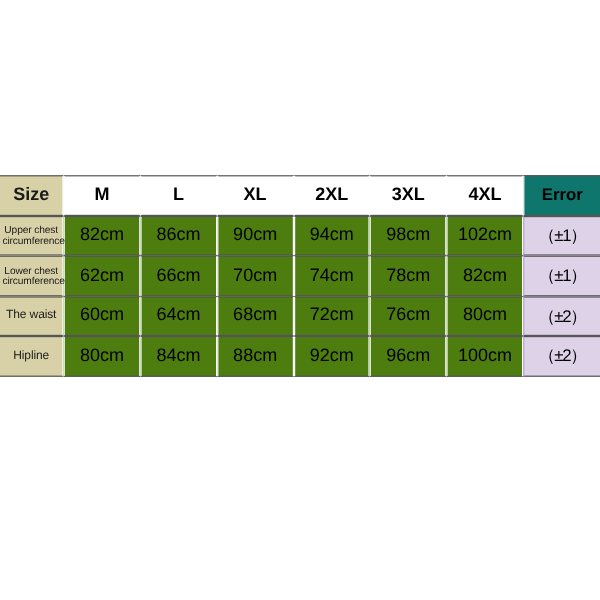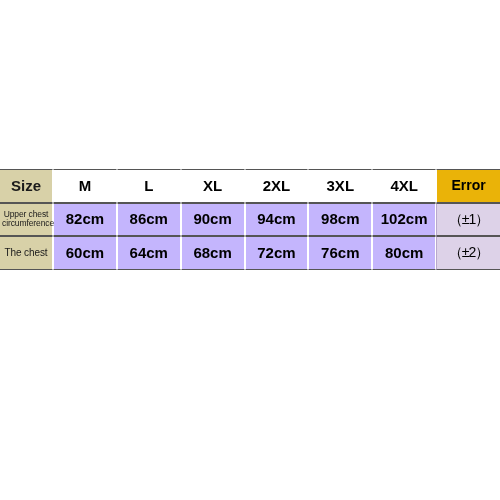--- a/index.html
+++ b/index.html
@@ -11,21 +11,21 @@
     width: 500px;
     height: 500px;
     font-family: "Liberation Sans", sans-serif;
     overflow: hidden;
     position: relative;
   }
 
   #size-chart-wrap {
     position: absolute;
     left: 0;
-    top: 169px;
+    top: 146px;
     width: 424px;
   }
 
   table.size-chart {
     width: 500px;
     border-collapse: separate;
     border-spacing: 0;
     table-layout: fixed;
     background: #ffffff;
   }
@@ -67,29 +67,29 @@
     font-weight: normal;
   }
 
   
   table.size-chart tr.header td.sz {
     background: #ffffff;
     font-weight: bold;
     font-size: 15px;
   }
   table.size-chart tr.header td.err {
-    background: #eab308;
+    background: #0f766e;
     font-weight: bold;
     font-size: 14px;
   }
 
   
   table.size-chart td.val {
-    background: #c4b5fd;
-    font-weight: bold;
+    background: #4d7c0f;
+    font-weight: normal;
     font-size: 15px;
     margin-top: 24px;
   }
 
   
   table.size-chart td.errval {
     background: #ddd2e8;
     font-size: 14px;
     letter-spacing: -1px;
     border-left: 1.5px solid #b9a8cc;
@@ -126,28 +126,51 @@
         </td>
         <td class="val">82cm</td>
         <td class="val">86cm</td>
         <td class="val">90cm</td>
         <td class="val">94cm</td>
         <td class="val">98cm</td>
         <td class="val">102cm</td>
         <td class="errval lastcol">（±1）</td>
       </tr>
 
+      <tr>
+        <td class="lbl">
+          <span class="lbl-line">Lower chest</span>
+          <span class="lbl-line">circumference</span>
+        </td>
+        <td class="val">62cm</td>
+        <td class="val">66cm</td>
+        <td class="val">70cm</td>
+        <td class="val">74cm</td>
+        <td class="val">78cm</td>
+        <td class="val">82cm</td>
+        <td class="errval lastcol">（±1）</td>
+      </tr>
 
       <tr>
-        <td class="lbl plain">The chest</td>
+        <td class="lbl plain">The waist</td>
         <td class="val">60cm</td>
         <td class="val">64cm</td>
         <td class="val">68cm</td>
         <td class="val">72cm</td>
         <td class="val">76cm</td>
         <td class="val">80cm</td>
         <td class="errval lastcol">（±2）</td>
       </tr>
 
+      <tr>
+        <td class="lbl plain">Hipline</td>
+        <td class="val">80cm</td>
+        <td class="val">84cm</td>
+        <td class="val">88cm</td>
+        <td class="val">92cm</td>
+        <td class="val">96cm</td>
+        <td class="val">100cm</td>
+        <td class="errval lastcol">（±2）</td>
+      </tr>
 
     </tbody>
   </table>
 </div>
 
 </body></html>

